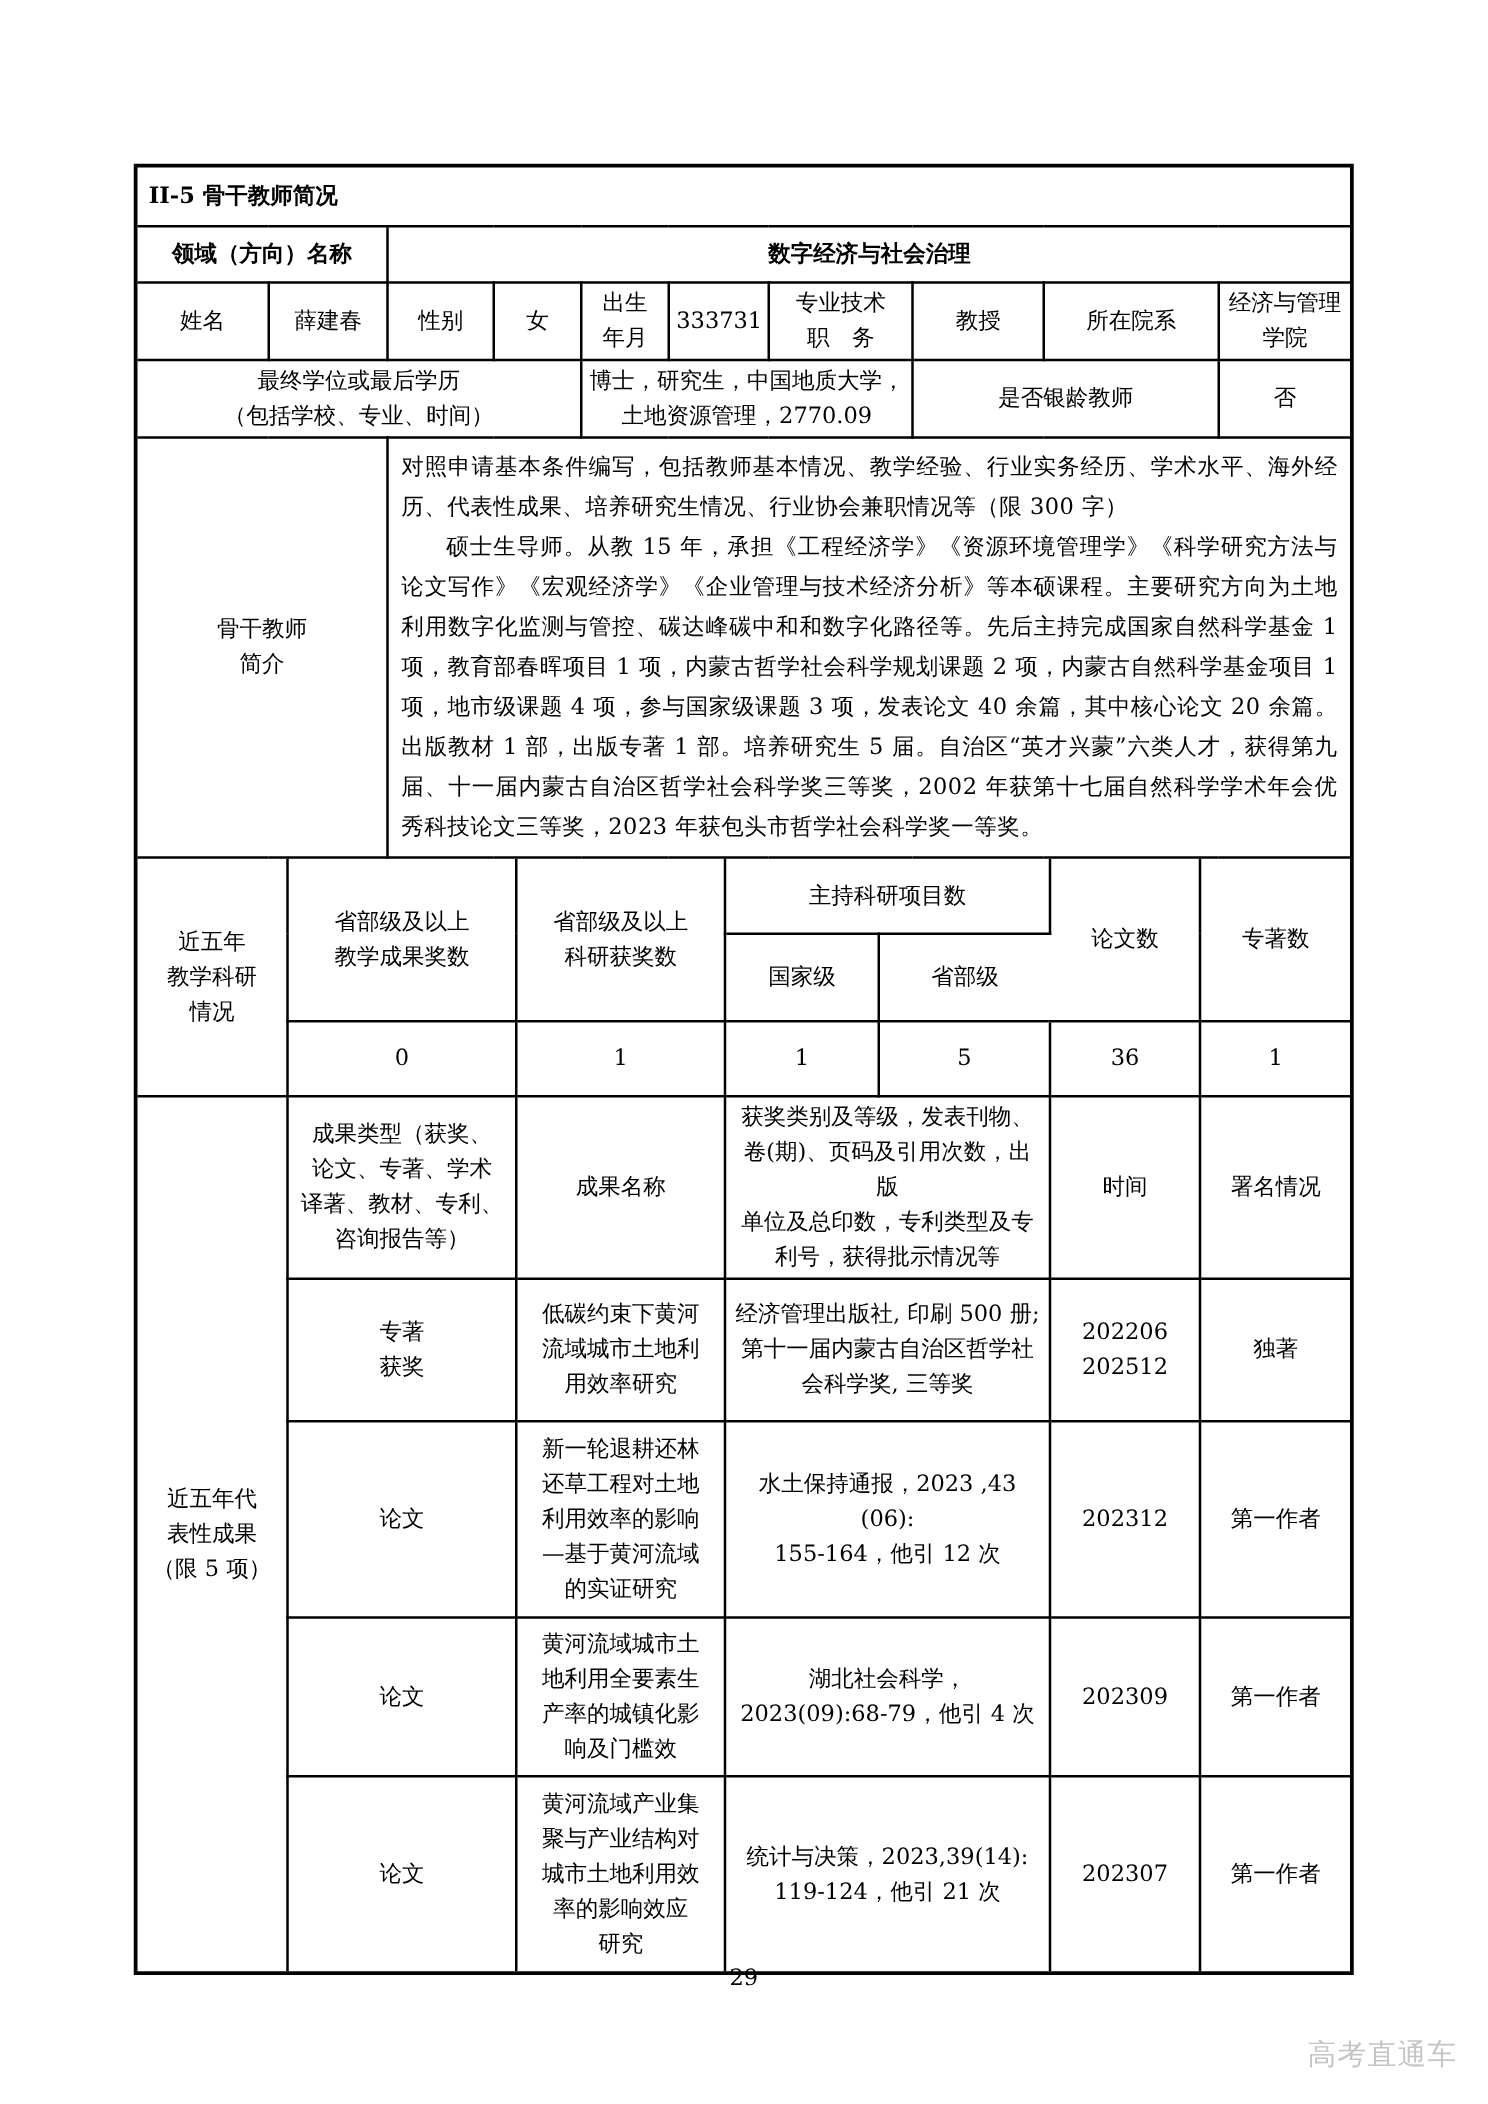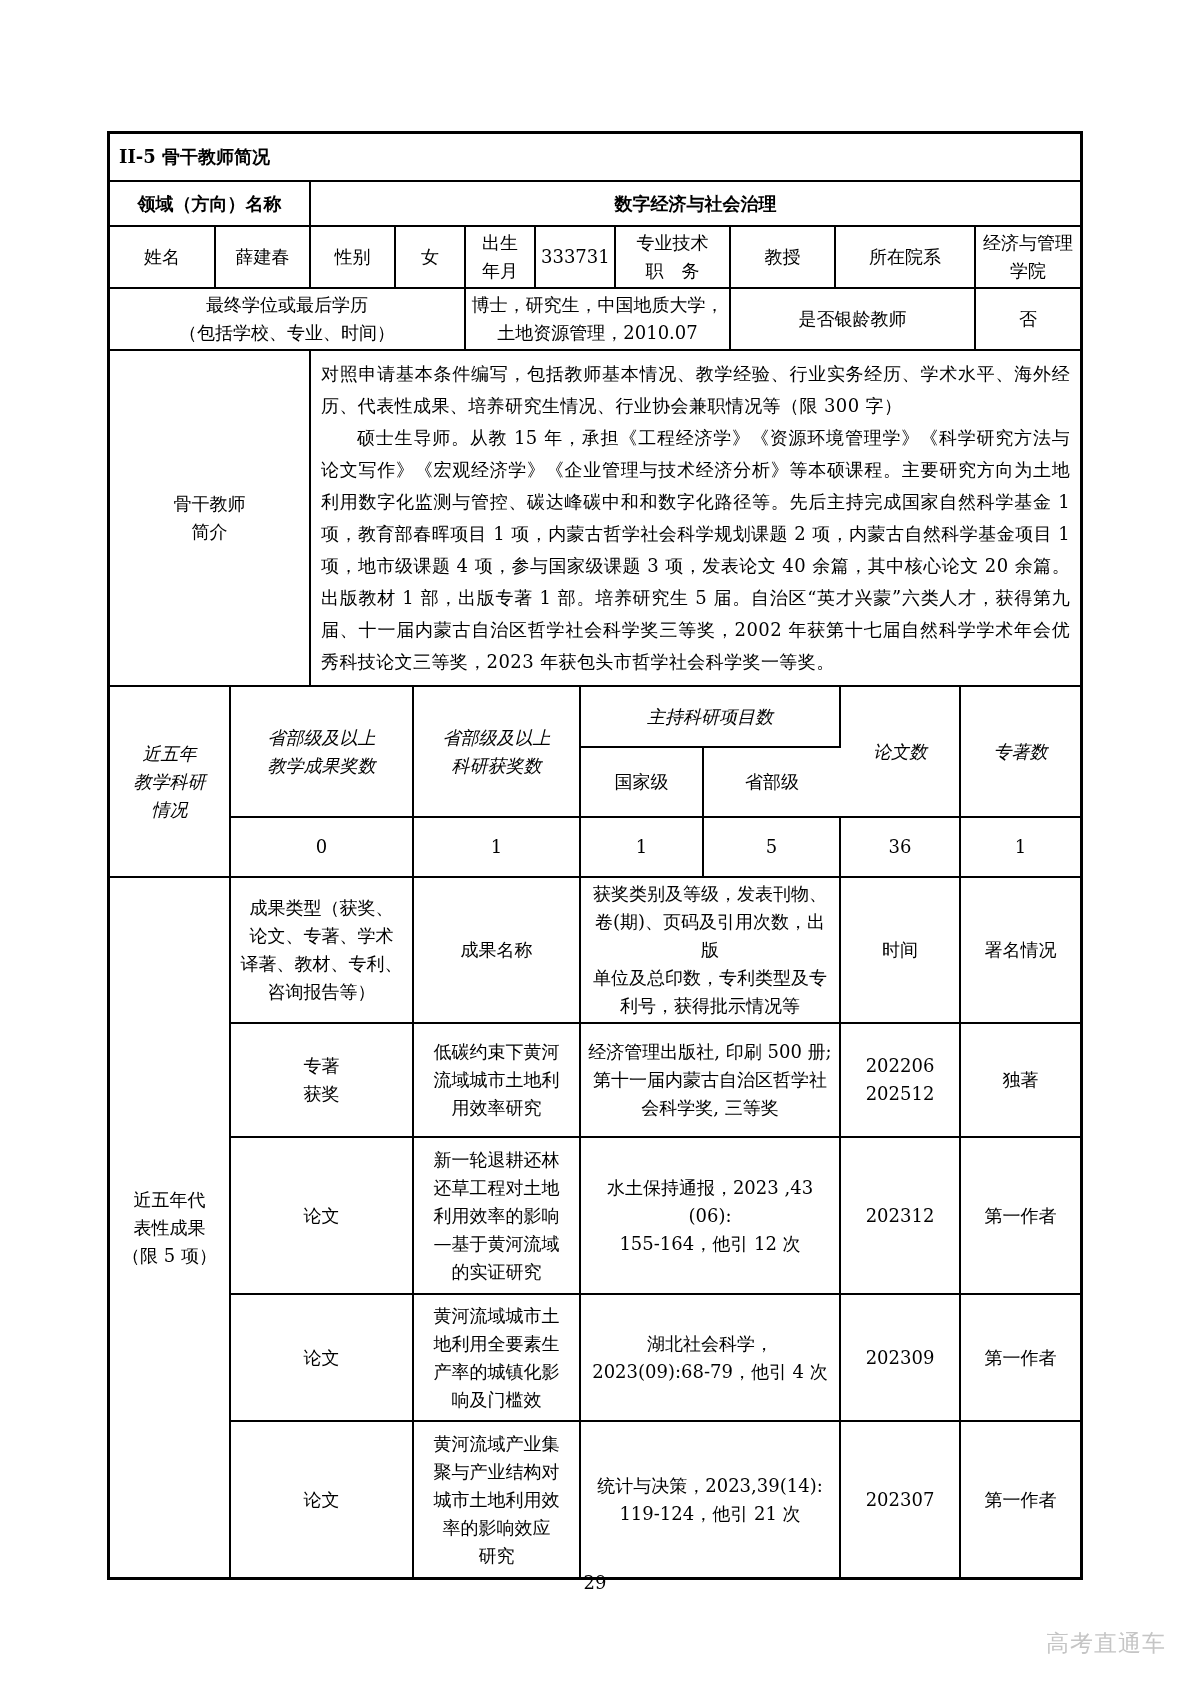--- a/index.html
+++ b/index.html
@@ -27,21 +27,21 @@
   table.tbl-last td[rowspan] { border-bottom:none; }
   .pre { white-space:pre-line; }
   .b { font-weight:bold; }
   .fs17 { font-size:17px; }
   
   .r-title  td { height:47px; }
   .r-domain td { height:45px;border-radius:12px; }
   .r-basic  td { height:62px; }
   .r-degree td { height:54px; }
   .r-profile td { height:336px; }
-  .r-s1 td { height:60px;font-style:italic; }
+  .r-s1 td { height:60px; }
   .r-s2 td { height:70px;margin-left:40px; }
   .r-s3 td { height:60px; }
   .r-a0 td { height:124px; }
   .r-a1 td { height:114px; }
   .r-a2 td { height:157px; }
   .r-a3 td { height:127px; }
   .r-a4 td { height:156px; }
   .title-cell {
     text-align:left !important; font-weight:bold; font-size:19px;
     padding-left:9px !important;
@@ -105,21 +105,21 @@
 职　务</td>
       <td>教授</td>
       <td>所在院系</td>
       <td class="pre">经济与管理
 学院</td>
     </tr>
     <tr class="r-degree">
       <td colspan="4" class="pre">最终学位或最后学历
 （包括学校、专业、时间）</td>
       <td colspan="3" class="pre fs17">博士，研究生，中国地质大学，
-土地资源管理，2010.07</td>
+土地资源管理，2770.09</td>
       <td colspan="2">是否银龄教师</td>
       <td>否</td>
     </tr>
     <tr class="r-profile">
       <td colspan="2" class="pre">骨干教师
 简介</td>
       <td colspan="8" class="profile-cell">
         <p class="p-intro">对照申请基本条件编写，包括教师基本情况、教学经验、行业实务经历、学术水平、海外经历、代表性成果、培养研究生情况、行业协会兼职情况等（限 300 字）</p>
         <p class="p-body">硕士生导师。从教 15 年，承担《工程经济学》《资源环境管理学》《科学研究方法与论文写作》《宏观经济学》《企业管理与技术经济分析》等本硕课程。主要研究方向为土地利用数字化监测与管控、碳达峰碳中和和数字化路径等。先后主持完成国家自然科学基金 1 项，教育部春晖项目 1 项，内蒙古哲学社会科学规划课题 2 项，内蒙古自然科学基金项目 1 项，地市级课题 4 项，参与国家级课题 3 项，发表论文 40 余篇，其中核心论文 20 余篇。出版教材 1 部，出版专著 1 部。培养研究生 5 届。自治区“英才兴蒙”六类人才，获得第九届、十一届内蒙古自治区哲学社会科学奖三等奖，2002 年获第十七届自然科学学术年会优秀科技论文三等奖，2023 年获包头市哲学社会科学奖一等奖。</p>
       </td>

